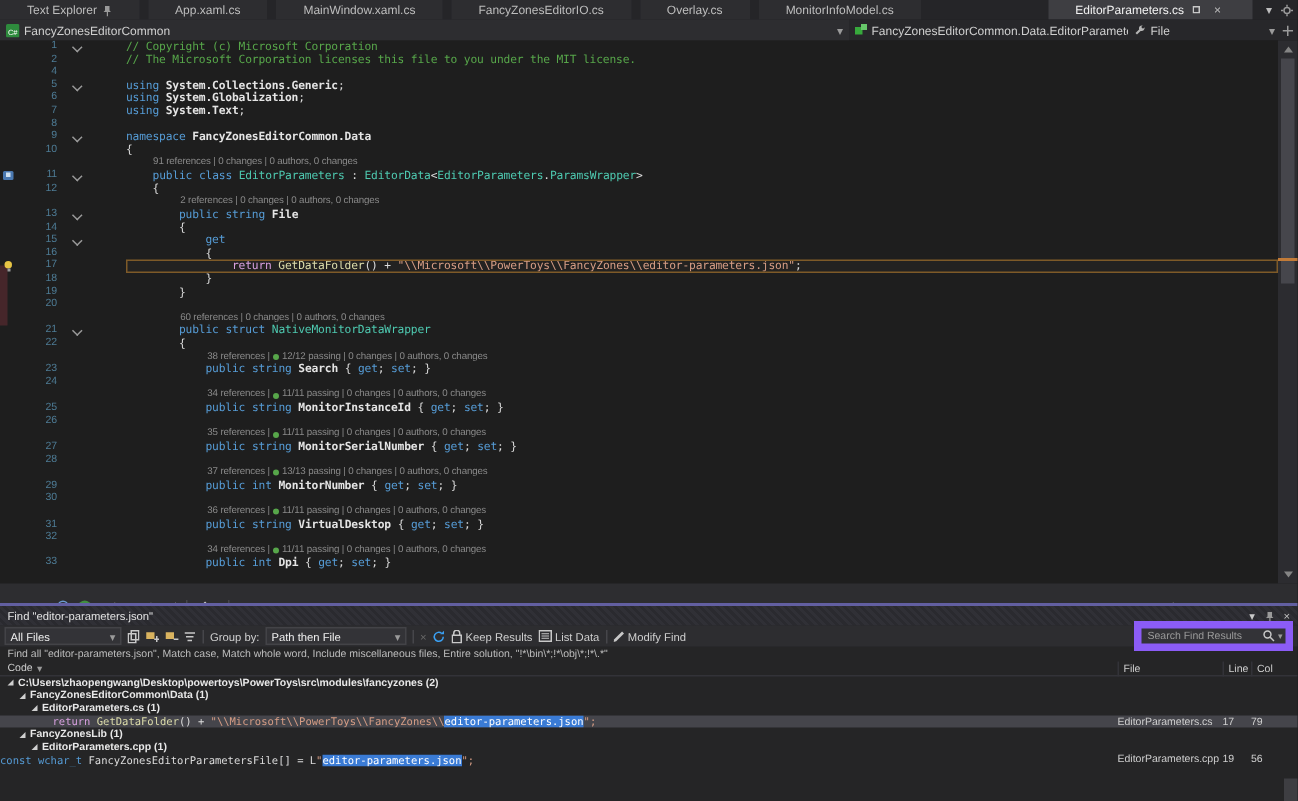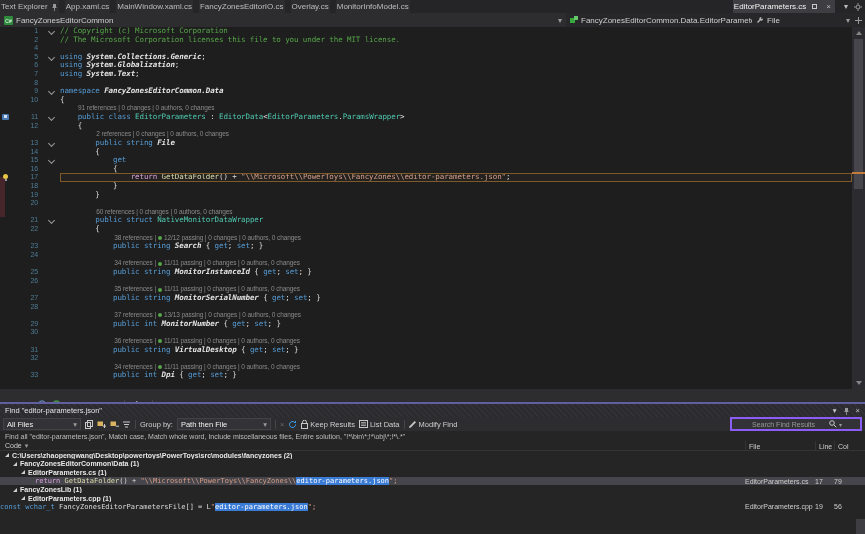--- a/index.html
+++ b/index.html
@@ -1,50 +1,50 @@
 <!DOCTYPE html>
 <html><head>
 <meta charset="utf-8">
 <style>
   html,body{margin:0;padding:0;width:865px;height:534px;background:#1e1e1e;overflow:hidden;
     font-family:"Liberation Sans",sans-serif;}
   svg{display:block;}
   
   #tabbar{position:absolute;left:0;top:0;width:865px;height:13px;background:#252528;display:flex;align-items:stretch;font-size:8px;color:#bdbdbd;}
   .tabstrip{display:flex;align-items:stretch;}
-  .tab{display:flex;align-items:center;gap:3px;padding:0 1px;margin-right:6px;background:#2d2d30;white-space:nowrap;cursor:default;}
+  .tab{display:flex;align-items:center;gap:3px;padding:0 18px;margin-right:6px;background:#2d2d30;white-space:nowrap;cursor:default;}
   .tabright{margin-left:auto;display:flex;align-items:stretch;}
   .tab.active{background:#3e3e42;color:#f2f2f2;}
   .tabico{display:flex;align-items:center;padding:0 3px;color:#bdbdbd;}
   
   #breadcrumb{position:absolute;left:0;top:13px;width:865px;height:14px;background:#27272a;border-bottom:1px solid #1a1a1c;display:flex;align-items:center;font-size:8px;color:#cfcfcf;}
   .crumb{display:flex;align-items:center;gap:3px;height:14px;padding:0 4px;white-space:nowrap;overflow:hidden;}
   .crumb .dd{margin-left:auto;color:#9a9a9a;}
   .crumb-project{width:558px;background:#2d2d30;}
   .crumb-type{width:178px;}
   .crumb-member{width:58px;}
   .bc-right{margin-left:auto;display:flex;align-items:center;gap:5px;padding-right:3px;color:#9a9a9a;}
   
   #editor{position:absolute;left:0;top:27px;width:852px;height:362px;background:#1e1e1e;overflow:hidden;}
   .erow{display:flex;height:8.619px;line-height:8.6px;font-family:"DejaVu Sans Mono",monospace;font-size:7.5px;letter-spacing:-0.1px;}
   .emargin{width:14px;flex:none;position:relative;}
   .enum{width:24px;flex:none;text-align:right;padding-right:4px;color:#4e7c96;font-size:7px;font-family:"Liberation Sans",sans-serif;}
   .efold{width:18px;flex:none;display:flex;justify-content:center;}
   .chev{width:4px;height:4px;border-right:1px solid #9a9a9a;border-bottom:1px solid #9a9a9a;transform:rotate(45deg);margin-top:2px;}
-  .ecode{flex:1;white-space:pre;color:#dcdcdc;position:relative;}
+  .ecode{flex:1;white-space:pre;color:#dcdcdc;position:relative;margin-left:24px;}
   .ecode.cur{outline:1px solid #7e5a28;outline-offset:-1px;background:#232221;}
   .ecode.lens{font-family:"Liberation Sans",sans-serif;font-size:6.5px;color:#8a8a8a;display:flex;align-items:center;gap:2px;white-space:nowrap;}
   .lensdot{width:4px;height:4px;border-radius:50%;background:#57a64a;display:inline-block;flex:none;}
   .refico{position:absolute;left:2px;top:1px;width:7px;height:6px;background:#4a78b0;border-radius:1px;}
   .refico:after{content:"";position:absolute;left:2px;top:1px;width:3px;height:3px;background:#cfe0f0;}
   .bulb{position:absolute;left:3px;top:1px;width:5px;height:5px;border-radius:50%;background:#e7c545;}
   .bulb:after{content:"";position:absolute;left:1.5px;top:5px;width:2px;height:2px;background:#9a9a9a;}
   .tk-com{color:#57a64a;}.tk-kw{color:#569cd6;}.tk-typ{color:#4ec9b0;}.tk-str{color:#d69d85;}
   .tk-mth{color:#dcdcaa;}.tk-ctl{color:#d8a0df;}.tk-pln{color:#dcdcdc;}
-  .tk-b{color:#e4e4e4;font-weight:bold;font-style:italic;}
+  .tk-b{color:#e4e4e4;font-weight:bold;}
   .tk-match{background:#3a7bd5;color:#ffffff;}
   #redstrip{position:absolute;left:0;top:150px;width:5px;height:40px;background:#46262a;}
   
   #vsb{position:absolute;right:0;top:27px;width:13px;height:362px;background:#2c2c30;}
   .sbarrow{position:absolute;left:3.5px;width:0;height:0;border-left:3px solid transparent;border-right:3px solid transparent;}
   .sbarrow.up{top:4px;border-bottom:4px solid #858585;}
   .sbarrow.down{bottom:4px;border-top:4px solid #858585;}
   #vsb .thumb{position:absolute;left:2px;top:12px;width:9px;height:150px;background:#46464c;}
   #vsb .mark-cur{position:absolute;left:0;top:145px;width:13px;height:2px;background:#c27b38;}
   
@@ -57,21 +57,21 @@
   .ftitle{height:13px;display:flex;align-items:center;padding:0 5px;font-size:7.5px;color:#e3e3e3;
     background:repeating-linear-gradient(45deg,#303036 0 2px,#2a2a2f 2px 4px);}
   .ftitle .wbtns{margin-left:auto;display:flex;align-items:center;gap:6px;color:#c8c8c8;}
   .ftoolbar{height:14px;background:#2d2d30;display:flex;align-items:center;font-size:7.5px;color:#cfcfcf;padding:0 3px;gap:4px;}
   .combo{height:10px;background:#333337;border:1px solid #434347;display:flex;align-items:center;padding:0 3px;color:#f0f0f0;gap:3px;white-space:nowrap;}
   .combo .dd{margin-left:auto;color:#9a9a9a;}
   .combo-scope{width:70px;}
   .combo-group{width:86px;}
   .vsep{width:1px;height:9px;background:#46464a;}
   .tbtn{display:flex;align-items:center;gap:2px;white-space:nowrap;cursor:default;}
-  .fsearch{margin-left:auto;width:92px;height:10px;background:#333337;border:2px solid #8b5cf6;display:flex;align-items:center;padding:0 18px;gap:2px;}
+  .fsearch{margin-left:auto;width:92px;height:10px;background:#333337;border:5px solid #8b5cf6;display:flex;align-items:center;padding:0 2px;gap:2px;}
   .fsearch input{flex:1;min-width:0;background:transparent;border:0;outline:0;color:#e0e0e0;font-size:7px;font-family:"Liberation Sans",sans-serif;}
   .fsearch input::placeholder{color:#9a9a9a;}
   .finfo{height:10px;display:flex;align-items:center;padding:0 5px;font-size:7px;color:#bdbdbd;white-space:nowrap;}
   .fheader{height:10px;display:flex;align-items:center;padding:0 5px;font-size:7px;color:#cfcfcf;position:relative;border-bottom:1px solid #333338;box-sizing:border-box;}
   .hcol{position:absolute;top:0;height:10px;display:flex;align-items:center;border-left:1px solid #333338;padding-left:3px;}
   .frows{position:relative;}
   .frow{position:relative;height:8.6px;display:flex;align-items:center;font-size:7px;color:#dcdcdc;white-space:nowrap;}
   .frow.sel{background:#45454b;}
   .fmain{display:flex;align-items:center;flex:1;overflow:hidden;}
   .tri{width:0;height:0;border-left:4px solid transparent;border-bottom:4px solid #d0d0d0;margin-right:3px;flex:none;}

